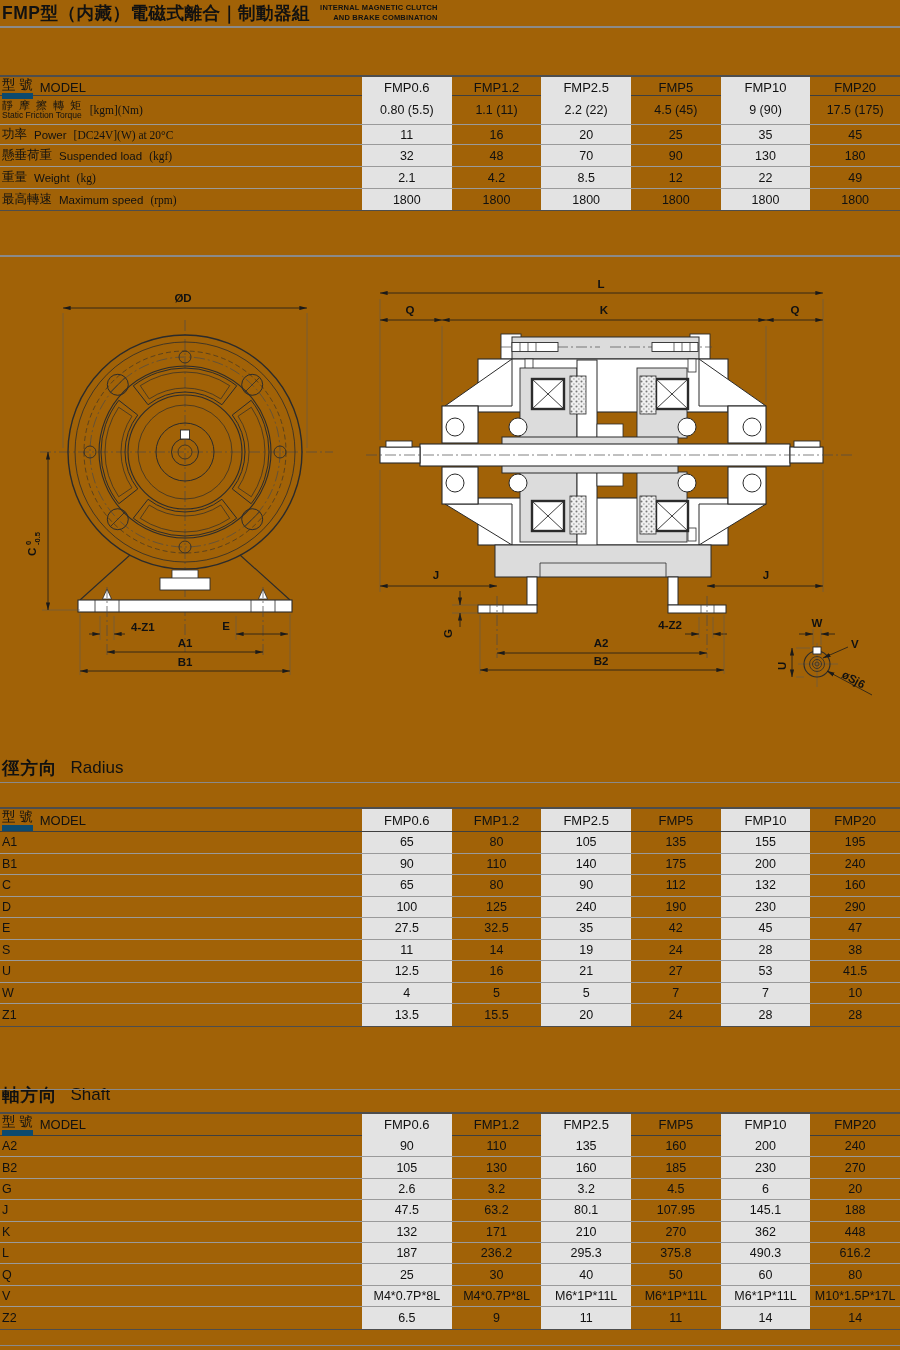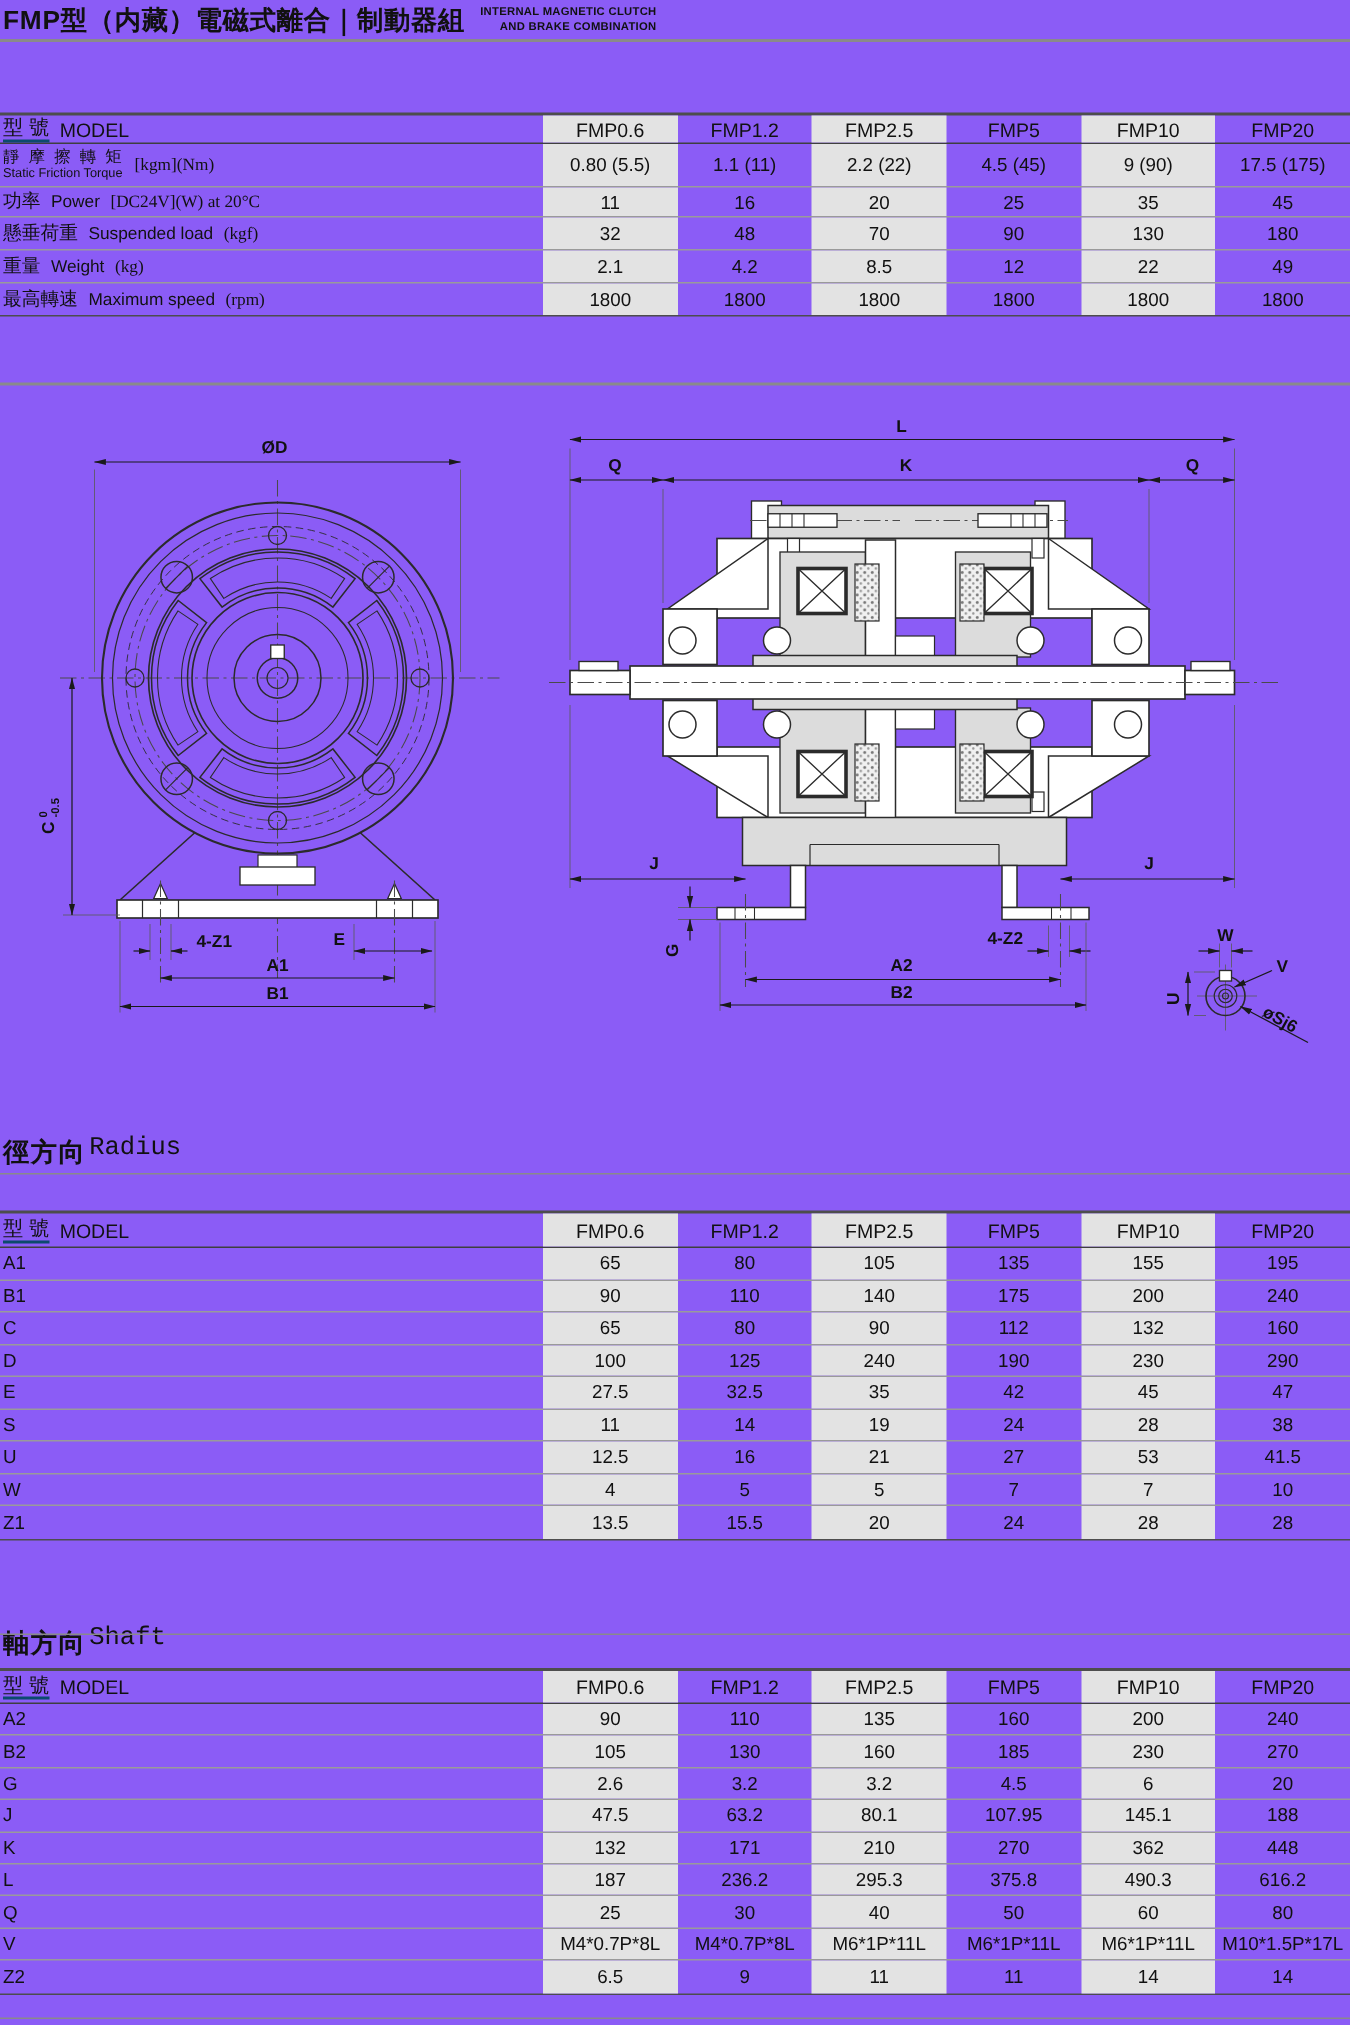--- a/index.html
+++ b/index.html
@@ -1,51 +1,51 @@
 <!DOCTYPE html>
 <html><head>
 <meta charset="utf-8">
 <style>
   * { box-sizing: border-box; margin: 0; padding: 0; }
   html,body { background:#fff; }
   body { font-family:"Liberation Sans","DejaVu Sans",sans-serif; color:#111; }
-  #page { position:relative; width:900px; height:1350px; background:#8b5cf6; overflow:hidden; }
+  #page { position:relative; width:900px; height:1350px; background:#a16207; overflow:hidden; }
 
   
   #page-header { position:absolute; top:2px; left:2px; display:flex; align-items:flex-start; }
   .title-cjk { font-size:17.5px; font-weight:700; letter-spacing:.5px; line-height:22px; white-space:nowrap; }
   .title-en { display:inline-flex; flex-direction:column; margin-left:10px; margin-top:1px;
               font-size:7.5px; font-weight:700; line-height:9.5px; letter-spacing:.2px;text-align:right; }
   .rule { position:absolute; left:0; right:0; border-top:2px solid #8a8a8a; }
   #title-rule { top:26px; }
   #mid-rule { top:255px; }
   #radius-rule { top:782px; border-top-width:1.6px; }
   #shaft-rule { top:1089px; border-top-width:1.6px; }
   #bottom-rule { top:1345px; border-top-width:1.6px; }
 
   
-  .sec-head { position:absolute; left:2px; display:flex; align-items:flex-start; gap:2px;font-family:Liberation Mono, monospace; }
+  .sec-head { position:absolute; left:2px; display:flex; align-items:center; gap:13px; }
   #radius-head { top:756px; }
   #shaft-head { top:1083px; }
   .sh-cjk { font-size:17.5px; font-weight:600; letter-spacing:1px; }
   .sh-en { font-size:17px; font-weight:400; }
 
   
   .dtable { position:absolute; left:0; right:0; border-top:2px solid #4d4d4d; border-bottom:1.8px solid #4d4d4d; }
   #spec-table { top:75px; }
   #radius-table { top:807px; }
   #shaft-table { top:1112px; }
   .trow { display:grid; grid-template-columns:362px repeat(6,1fr); border-bottom:1px solid #9a9a9a; }
   .trow:last-child { border-bottom:none; }
   .trow.thead { border-bottom:1.4px solid #3f3f3f; }
   .tcell { display:flex; align-items:center; justify-content:center; font-size:12.5px; height:100%; }
   .shade { background:#e3e3e3; }
   .mcell { font-size:13px; }
   .tlabel { display:flex; align-items:center; gap:7px; padding-left:2px; height:100%; }
-  .mh-cjk { font-size:13.5px; border-bottom:2px solid #0c4a6e; line-height:1.15; }
+  .mh-cjk { font-size:13.5px; border-bottom:6px solid #0c4a6e; line-height:1.15; }
   .mh-en  { font-size:13px; }
   .lab-cjk { font-size:12.5px; white-space:nowrap; }
   .lab-en  { font-size:11.5px; white-space:nowrap; }
   .unit { font-family:"Liberation Serif","DejaVu Serif",serif; font-size:11.5px; white-space:nowrap; }
   .stack { display:flex; flex-direction:column; line-height:1.15; }
   .st-cjk { font-size:11px; letter-spacing:1.5px; white-space:nowrap; }
   .st-en  { font-size:8.5px; white-space:nowrap; }
   .param { font-size:12.5px; font-weight:400; }
 
   

